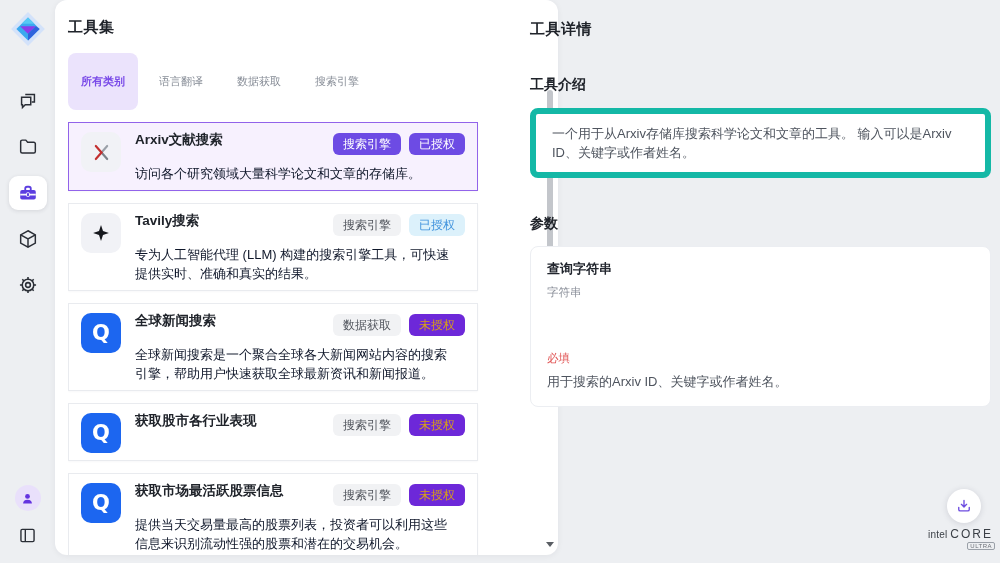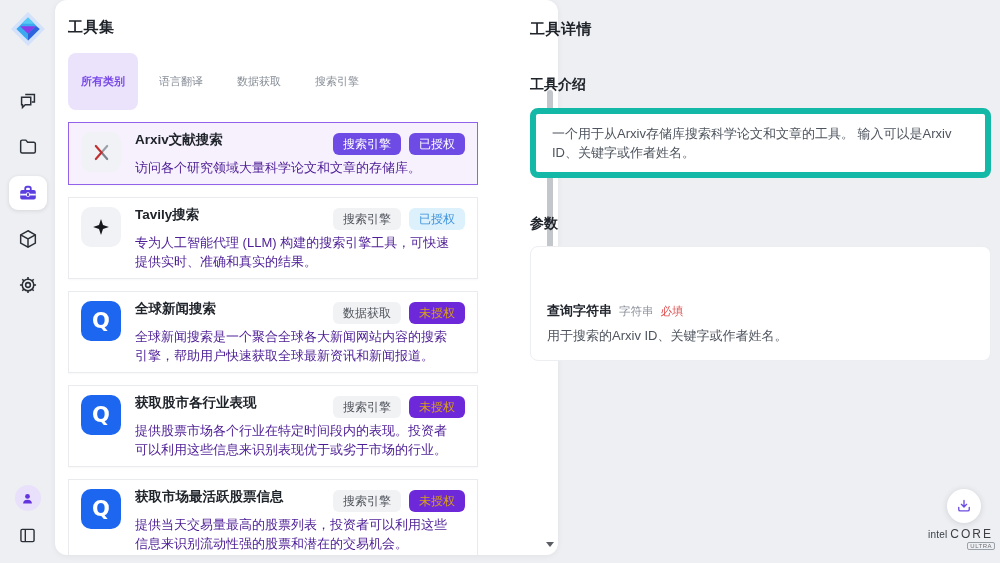--- a/index.html
+++ b/index.html
@@ -26,42 +26,42 @@
   .tab.active { background:#ebe3fc; color:#7a4be8; font-weight:bold; }
 
   .list { margin-top:12px; height:455px; overflow:hidden; width:412px; }
   .card { position:relative; width:410px; border:1px solid #e9ebef; border-radius:0; background:#fff; padding:7px 12px; margin-bottom:12px; display:flex; align-items:flex-start; box-shadow:0 1px 2px rgba(30,30,50,.03); cursor:pointer; }
   .card.selected { background:#f7f1fe; border:1.5px solid #9263ea; }
   .tool-icon { flex:0 0 40px; width:40px; height:40px; border-radius:10px; background:#f1f2f6; display:flex; align-items:center; justify-content:center; margin-right:14px; margin-top:2px; }
   .tool-icon.blue { background:#1c66f0; }
   .tool-icon .q-glyph { color:#fff; font-weight:bold; font-size:21px; font-family:"DejaVu Sans",sans-serif; }
   .card-text { max-width:318px; }
   .card-title { font-size:13.5px; font-weight:bold; line-height:19px; color:#20242b; }
-  .card-desc { font-size:13px; line-height:19px; color:#4c1d95; margin-top:9px; }
+  .card-desc { font-size:13px; line-height:19px; color:#0f172a; margin-top:15px; }
   .badges { position:absolute; top:10px; right:12px; display:flex; gap:8px; }
   .badge { font-size:12px; line-height:1; padding:5px 10px; border-radius:6px; white-space:nowrap; }
   .badge-purple-solid { background:#6d4be4; color:#fff; }
   .badge-gray { background:#f1f2f4; color:#52565e; }
   .badge-blue { background:#dcf1fb; color:#3f92dd; }
   .badge-yellow { background:#6d28d9; color:#d7a017; }
 
   
   .scrollbar { position:absolute; right:3px; top:78px; bottom:8px; width:10px; }
   .sb-arrow-up, .sb-arrow-down { position:absolute; left:1px; width:0; height:0; border-left:4px solid transparent; border-right:4px solid transparent; cursor:pointer; }
   .sb-arrow-up { top:0; border-bottom:5px solid #5a5e64; }
   .sb-arrow-down { bottom:0; border-top:5px solid #5a5e64; }
   .sb-thumb { position:absolute; left:1.5px; top:12px; width:6px; height:195px; border-radius:3px; background:#c3c6cb; cursor:pointer; }
 
   
   .details { position:absolute; left:510px; top:0; width:490px; height:563px; padding:20px 16px 0 20px; }
   .details-title { font-size:15px; font-weight:bold; letter-spacing:.5px; }
   .section-heading { font-size:14px; font-weight:bold; margin-top:37px; }
   .intro-box { margin-top:14px; background:#fff; border:6px solid #14b8a6; border-radius:8px; padding:10px 16px; font-size:13px; color:#4e545e; line-height:19px; width:461px; }
   .param-box { margin-top:13px; background:#fff; border:1px solid #eceef2; border-radius:8px; padding:13px 16px 15px 16px; width:461px; }
-  .param-head { display:flex; align-items:baseline; gap:7px; }
+  .param-head { display:flex; align-items:baseline; gap:7px;flex-direction:column; }
   .param-name { font-size:13px; font-weight:bold; color:#22262e; }
   .param-type { font-size:11.5px; color:#8b909a; }
   .param-required { font-size:11.5px; color:#e05252;margin-top:44px; }
   .param-desc { font-size:13px; color:#4e545e; margin-top:7px; line-height:18px; }
 
   
   .download-fab { position:absolute; left:947px; top:489px; width:34px; height:34px; border-radius:50%; background:#fff; box-shadow:0 1px 6px rgba(40,40,70,.15); display:flex; align-items:center; justify-content:center; cursor:pointer; }
   .intel-brand { position:absolute; left:928px; top:527px; display:flex; align-items:baseline; gap:3px; color:#3a3f46; }
   .intel-word { font-size:10px; font-weight:normal; letter-spacing:.2px; }
   .core-word { font-size:12px; letter-spacing:2px; text-transform:uppercase; position:relative; }
@@ -204,21 +204,20 @@
   </div>
 
   <div class="card">
     <div class="tool-icon blue">
 
       <span class="q-glyph">Q</span>
 
     </div>
     <div class="card-text">
       <div class="card-title">获取股市各行业表现</div>
-      <div class="card-desc">提供股票市场各个行业在特定时间段内的表现。投资者可以利用这些信息来识别表现优于或劣于市场的行业。</div>
     </div>
     <div class="badges">
       <span class="badge badge-gray">搜索引擎</span>
       <span class="badge badge-yellow">未授权</span>
     </div>
   </div>
 
   <div class="card">
     <div class="tool-icon blue">
 

